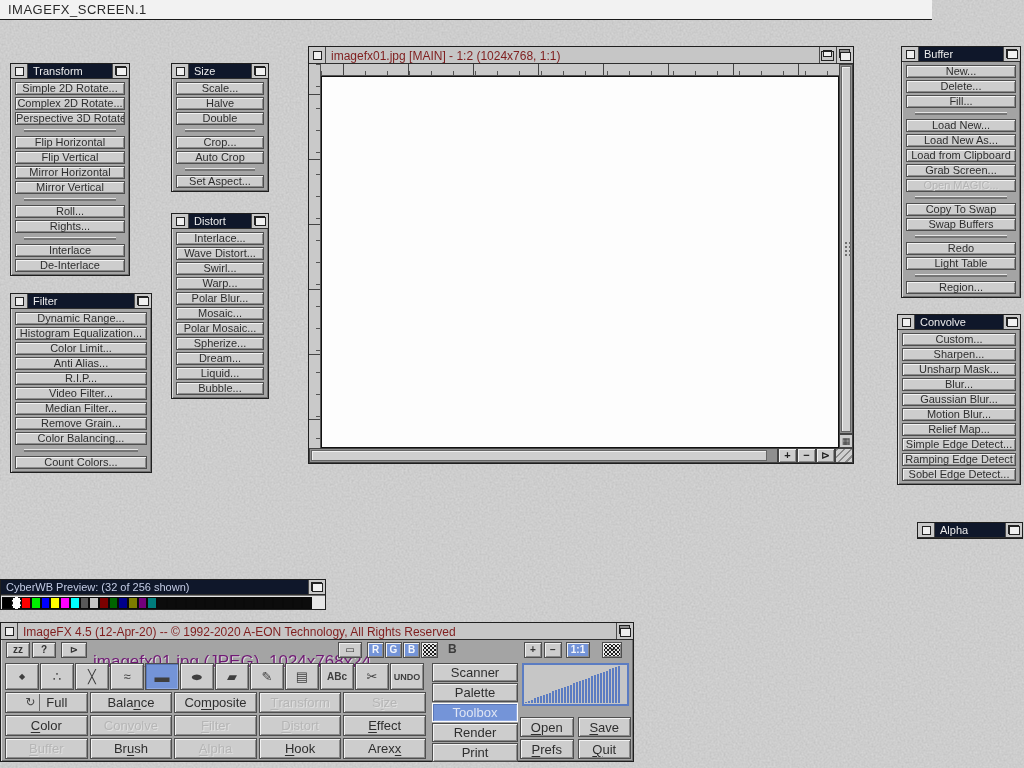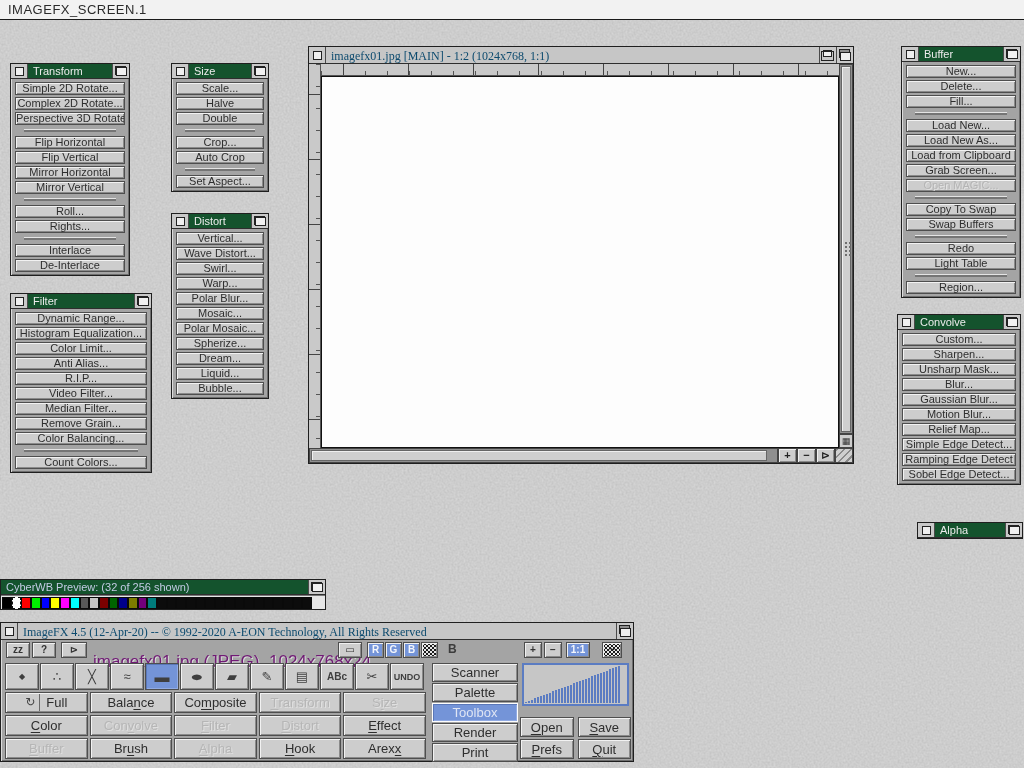--- a/index.html
+++ b/index.html
@@ -1,31 +1,31 @@
 <!DOCTYPE html>
 <html><head>
 <meta charset="utf-8">
 <style>
   * { margin:0; padding:0; box-sizing:border-box; }
   html,body { width:1024px; height:768px; overflow:hidden; }
   body { font-family:"Liberation Sans","DejaVu Sans",sans-serif; position:relative; background:#a8a8a8; }
   #stucco-bg { position:absolute; left:0; top:0; z-index:0; }
 
   
-  .screenbar { position:absolute; left:0; top:0; width:1024px; height:20px; background:#f2f2f2;
+  .screenbar { position:absolute; left:0; top:0; width:932px; height:20px; background:#f2f2f2;
     border-bottom:1px solid #1a1a1a; display:flex; align-items:center; z-index:5; }
   .screenbar .stext { font-size:13px; color:#2b2b2b; padding-left:8px; letter-spacing:.5px; }
 
   
   .window { position:absolute; background:#a4a4a4; border:1px solid #1f1f1f;
     box-shadow: inset 1px 1px 0 #dcdcdc, inset -1px -1px 0 #6e6e6e; z-index:10; }
-  .titlebar { height:15px; display:flex; align-items:stretch; background:#14532d; border-bottom:1px solid #2e2e2e; }
+  .titlebar { height:15px; display:flex; align-items:stretch; background:#0f172a; border-bottom:1px solid #2e2e2e; }
   .titlebar.gray { background:#c6c6c6; }
   .ttext { flex:1; font-size:11px; color:#ececec; padding:1px 5px 0; white-space:nowrap; overflow:hidden; }
-  .titlebar.gray .ttext { color:#0c4a6e;font-family:Liberation Serif, serif; }
+  .titlebar.gray .ttext { color:#7f1d1d; }
   .tall { height:17px; }
   .tall .ttext { font-size:12px; padding-top:2px; }
   .gad { width:17px; background:#c9c9c9; display:flex; align-items:center; justify-content:center; position:relative; }
   .gad.gleft { border-right:1px solid #4a4a4a; }
   .gad.gright { border-left:1px solid #4a4a4a; }
   .gad.close::after { content:""; width:7px; height:7px; background:#efefef; border:1px solid #222; }
   .gad.depth::before { content:""; position:absolute; width:9px; height:7px; left:2px; top:2px; background:#8e8e8e; border:1px solid #222; }
   .gad.depth::after  { content:""; position:absolute; width:9px; height:7px; right:2px; bottom:2px; background:#f0f0f0; border:1px solid #222; }
   .gad.zoomg::before { content:""; position:absolute; width:7px; height:5px; left:3px; top:3px; background:#f0f0f0; border:1px solid #222; }
   .gad.zoomg::after  { content:""; position:absolute; width:11px; height:8px; right:2px; bottom:2px; border:1px solid #222; }
@@ -177,21 +177,21 @@
     </div>
 </div>
 
 <div class="window" style="left:171px; top:213px; width:98px;">
   <div class="titlebar">
     <span class="gad gleft close"></span>
     <span class="ttext">Distort</span>
     <span class="gad gright depth"></span>
   </div>
   <div class="pbody">
-      <div class="pbtn">Vertical...</div>
+      <div class="pbtn">Interlace...</div>
       <div class="pbtn">Wave Distort...</div>
       <div class="pbtn">Swirl...</div>
       <div class="pbtn">Warp...</div>
       <div class="pbtn">Polar Blur...</div>
       <div class="pbtn">Mosaic...</div>
       <div class="pbtn">Polar Mosaic...</div>
       <div class="pbtn">Spherize...</div>
       <div class="pbtn">Dream...</div>
       <div class="pbtn">Liquid...</div>
       <div class="pbtn">Bubble...</div>

